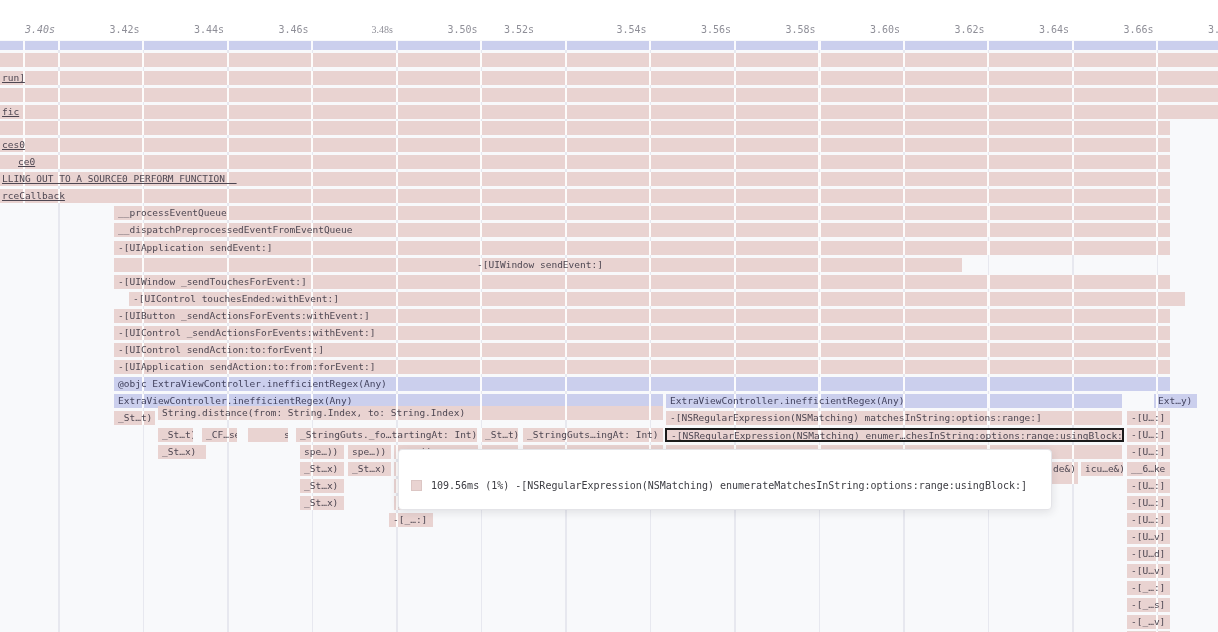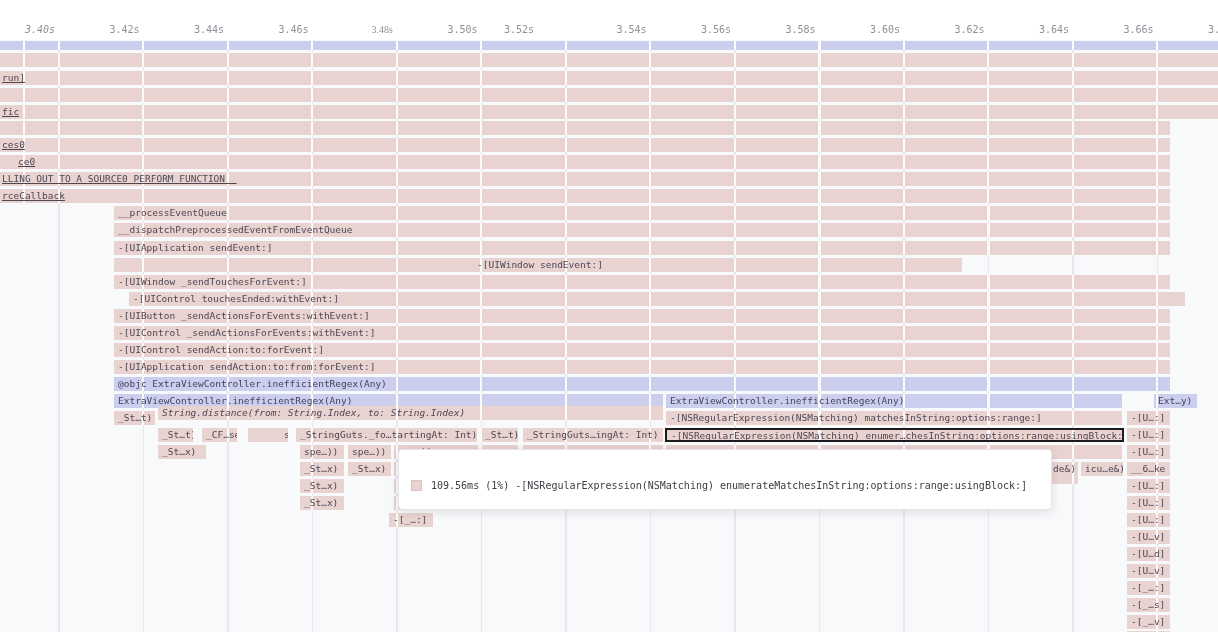--- a/index.html
+++ b/index.html
@@ -111,21 +111,21 @@
     <div class="bar pink" style="left: 114px; top: 292px; width: 1056px; height: 14px; margin-left: 15px;"><span>-[UIControl touchesEnded:withEvent:]</span></div>
     <div class="bar pink" style="left: 114px; top: 309px; width: 1056px; height: 14px;"><span>-[UIButton _sendActionsForEvents:withEvent:]</span></div>
     <div class="bar pink" style="left: 114px; top: 326px; width: 1056px; height: 14px;"><span>-[UIControl _sendActionsForEvents:withEvent:]</span></div>
     <div class="bar pink" style="left: 114px; top: 343px; width: 1056px; height: 14px;"><span>-[UIControl sendAction:to:forEvent:]</span></div>
     <div class="bar pink" style="left: 114px; top: 360px; width: 1056px; height: 14px;"><span>-[UIApplication sendAction:to:from:forEvent:]</span></div>
     <div class="bar purple" style="left: 114px; top: 377px; width: 1056px; height: 14px;"><span>@objc ExtraViewController.inefficientRegex(Any)</span></div>
     <div class="bar purple" style="left: 114px; top: 394px; width: 549px; height: 14px;"><span>ExtraViewController.inefficientRegex(Any)</span></div>
     <div class="bar purple" style="left: 666px; top: 394px; width: 456px; height: 14px;"><span>ExtraViewController.inefficientRegex(Any)</span></div>
     <div class="bar purple" style="left: 1154px; top: 394px; width: 43px; height: 14px;"><span>Ext…y)</span></div>
     <div class="bar pink" style="left: 114px; top: 411px; width: 41px; height: 14px;"><span>_St…t)</span></div>
-    <div class="bar pink" style="left: 158px; top: 406px; width: 505px; height: 14px; font-style: italic;"><span>String.distance(from: String.Index, to: String.Index)</span></div>
+    <div class="bar pink" style="left: 158px; top: 406px; width: 505px; height: 14px;"><span>String.distance(from: String.Index, to: String.Index)</span></div>
     <div class="bar pink" style="left: 666px; top: 411px; width: 456px; height: 14px;"><span>-[NSRegularExpression(NSMatching) matchesInString:options:range:]</span></div>
     <div class="bar pink" style="left: 1127px; top: 411px; width: 43px; height: 14px;"><span>-[U…:]</span></div>
     <div class="bar pink" style="left: 158px; top: 428px; width: 35px; height: 14px;"><span>_St…t)</span></div>
     <div class="bar pink" style="left: 202px; top: 428px; width: 35px; height: 14px;"><span>_CF…se</span></div>
     <div class="bar pink" style="left: 248px; top: 428px; width: 40px; height: 14px; padding-left: 36px;"><span>swi…se</span></div>
     <div class="bar pink" style="left: 296px; top: 428px; width: 181px; height: 14px;"><span>_StringGuts._fo…tartingAt: Int)</span></div>
     <div class="bar pink" style="left: 481px; top: 428px; width: 37px; height: 14px;"><span>_St…t)</span></div>
     <div class="bar pink" style="left: 523px; top: 428px; width: 140px; height: 14px;"><span>_StringGuts…ingAt: Int)</span></div>
     <div class="bar pink hl" style="left: 665px; top: 428px; width: 459px; height: 14px;"><span>-[NSRegularExpression(NSMatching) enumer…chesInString:options:range:usingBlock:]</span></div>
     <div class="bar pink" style="left: 1127px; top: 428px; width: 43px; height: 14px;"><span>-[U…:]</span></div>

